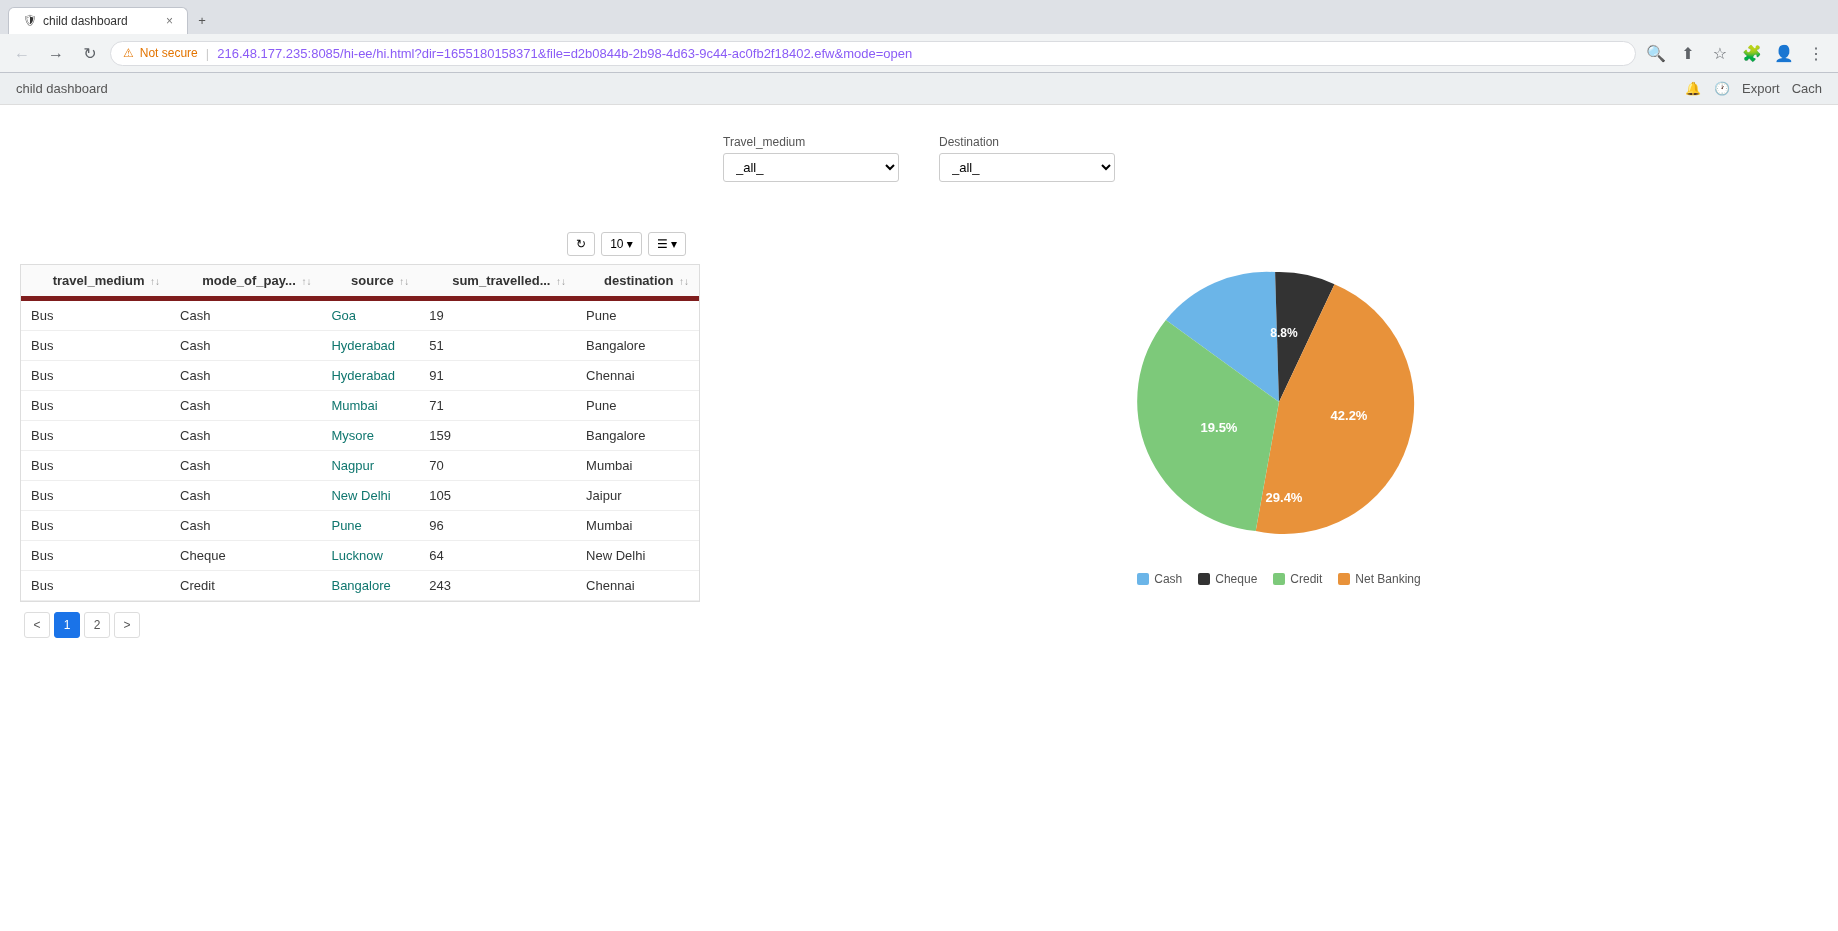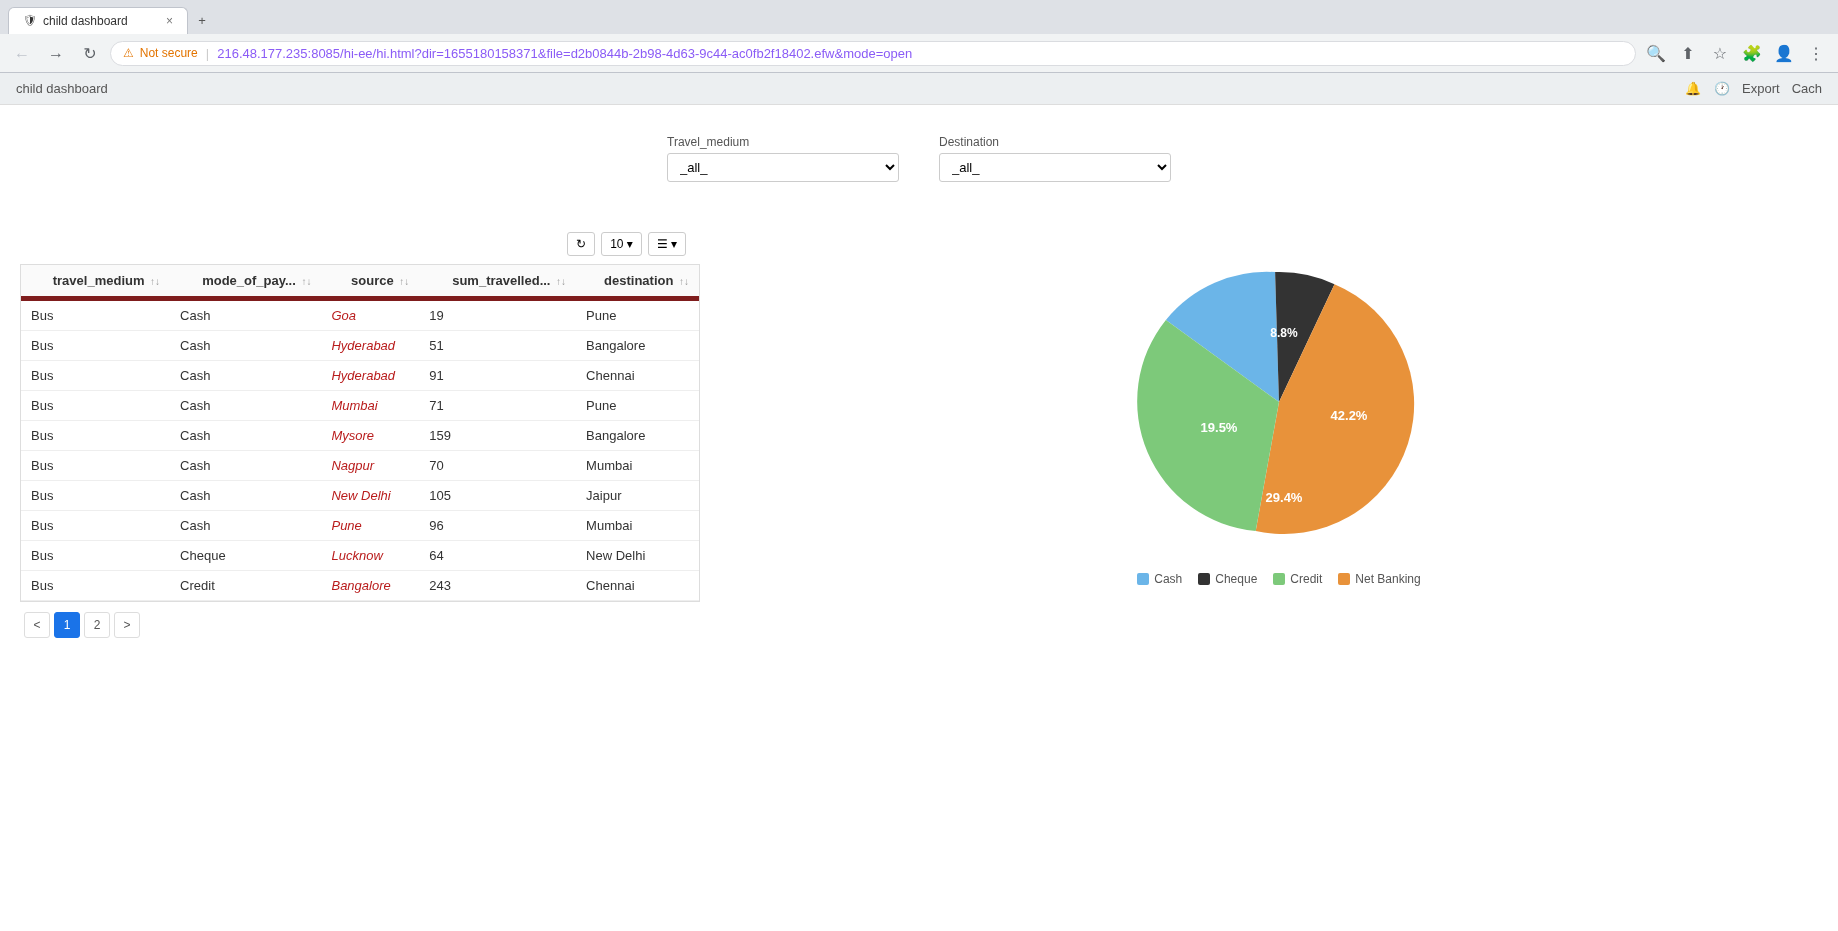--- a/index.html
+++ b/index.html
@@ -82,21 +82,21 @@
     
     .filters-row {
       display: flex;
       gap: 40px;
       justify-content: center;
       padding: 10px 0 20px;
     }
     .filter-group { display: flex; flex-direction: column; gap: 4px; }
     .filter-label { font-size: 12px; color: #555; }
     .filter-select {
-      width: 232px;
+      width: 176px;
       padding: 5px 8px;
       border: 1px solid #ccc;
       border-radius: 3px;
       font-size: 13px;
       background: #fff;
       cursor: pointer;
     }
 
     
     .dashboard-body {
@@ -145,21 +145,21 @@
       padding: 8px 10px;
       text-align: right;
       white-space: nowrap;
       color: #333;
       font-weight: 600;
     }
     thead th .sort-icons { color: #999; font-size: 10px; margin-left: 2px; }
     tbody tr { border-bottom: 1px solid #eee; }
     tbody td { padding: 7px 10px; color: #333; }
     tbody td.numeric { text-align: left; }
-    .link-text { color: #b91c1c; cursor: pointer; font-style: italic; }
+    .link-text { color: #0f766e; cursor: pointer; }
 
     
     .pagination {
       display: flex;
       align-items: center;
       gap: 4px;
       margin-top: 10px;
       padding-left: 4px;
     }
     .page-btn {

